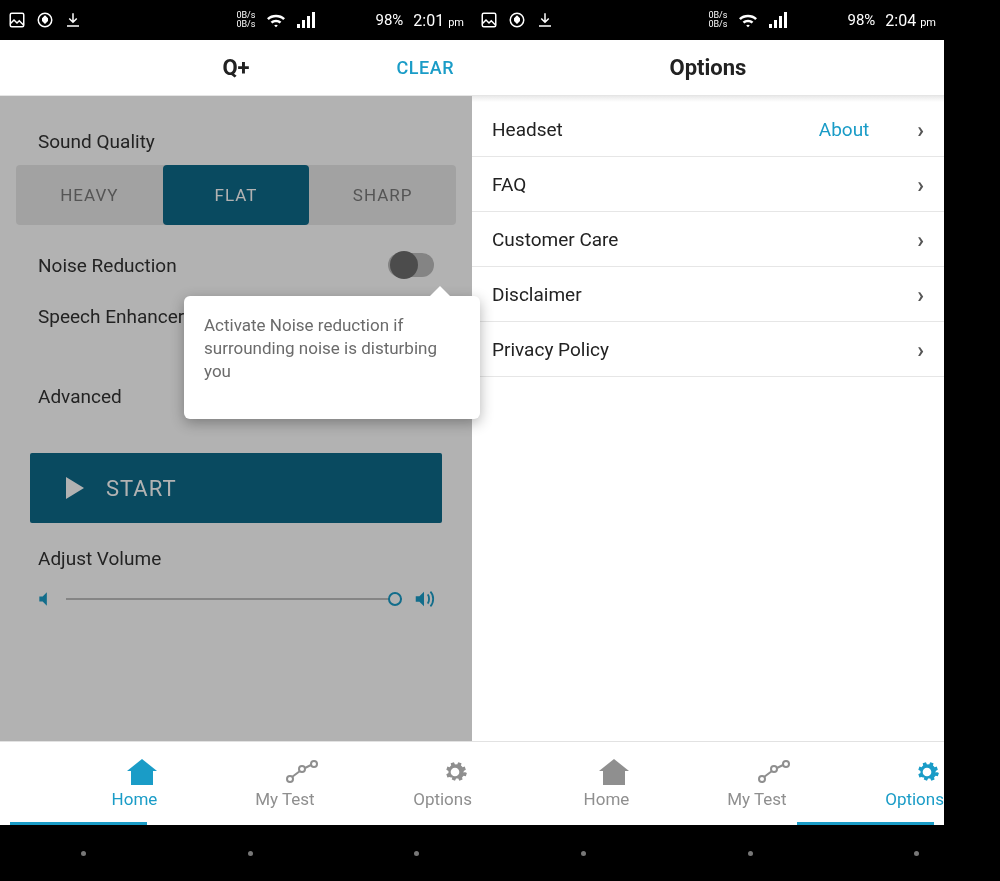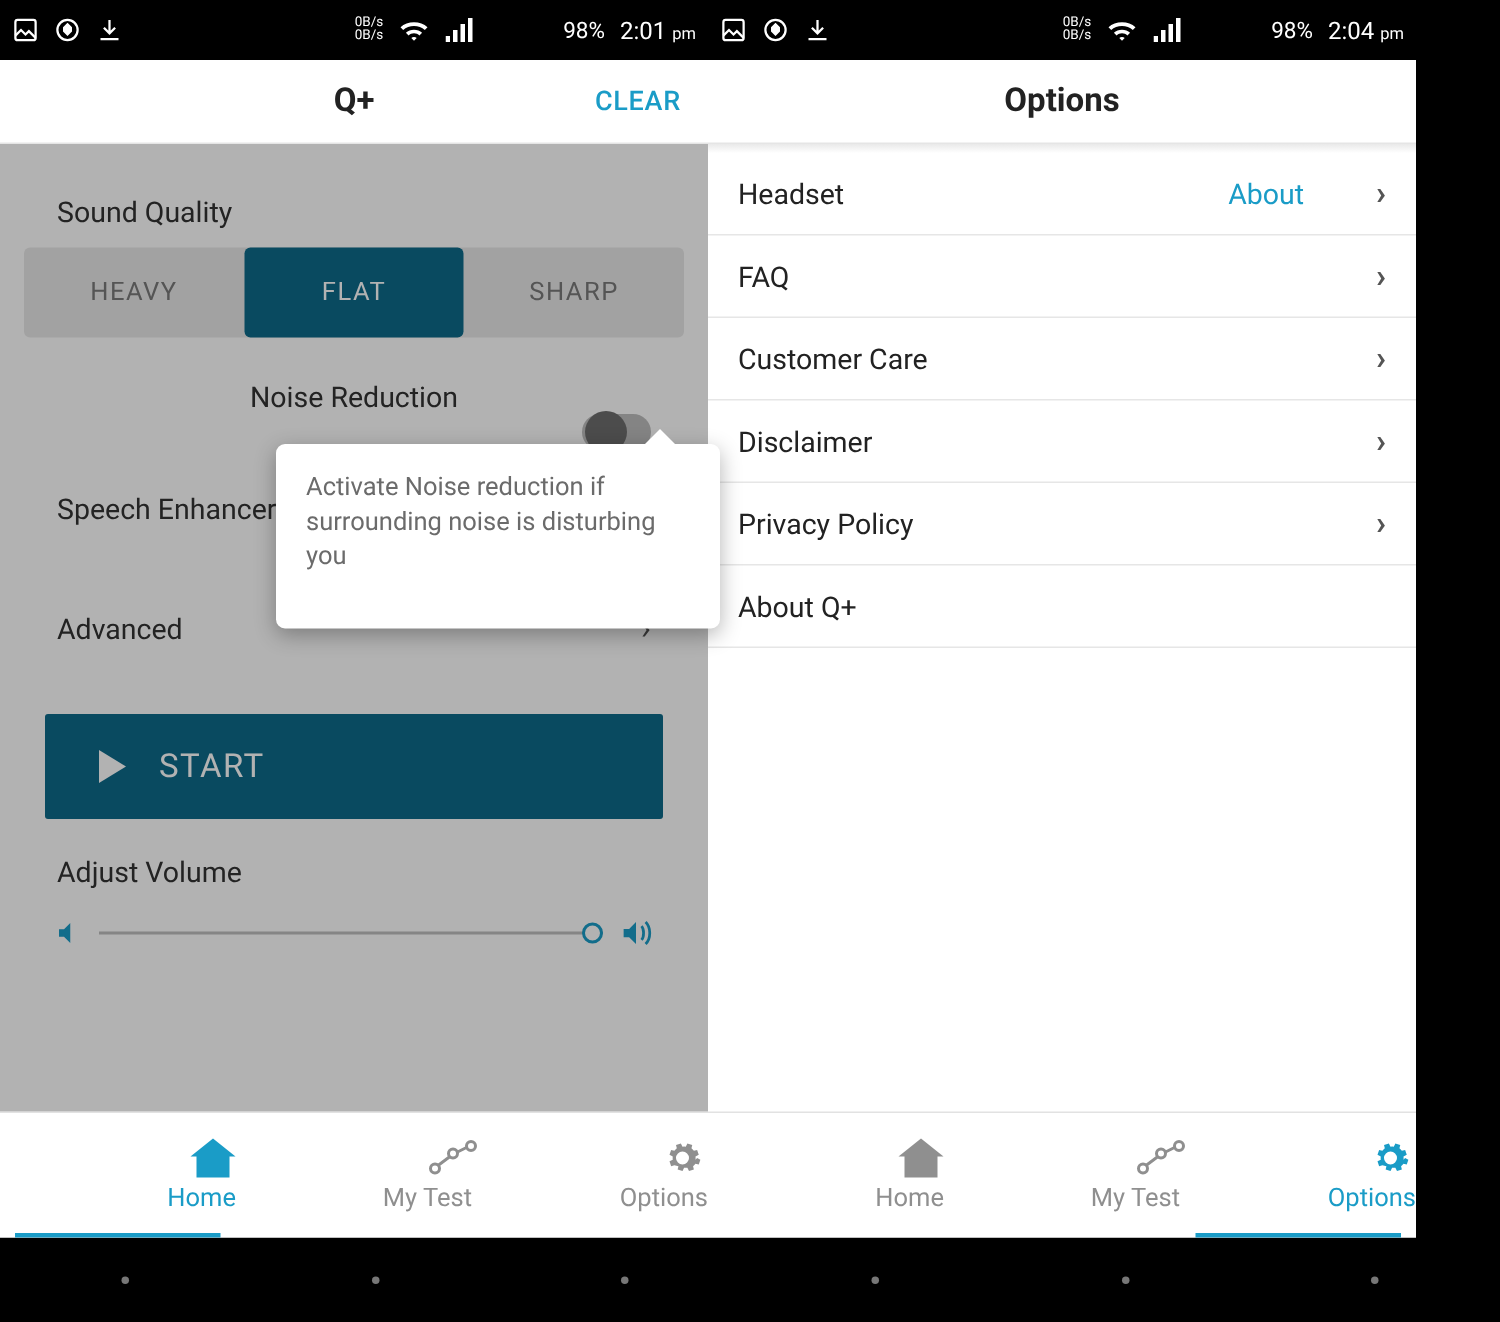--- a/index.html
+++ b/index.html
@@ -128,21 +128,21 @@
     <div class="body-left">
       <div class="dim-wrap">
         <div class="dim-content">
           <div class="section-label">Sound Quality</div>
           <div class="seg-wrap">
             <div class="seg">HEAVY</div>
             <div class="seg active">FLAT</div>
             <div class="seg">SHARP</div>
           </div>
 
-          <div class="row-item" style="margin-top:14px;flex-direction:column;">
+          <div class="row-item" style="margin-top:14px;">
             <span>Noise Reduction</span>
             <span class="toggle"></span>
           </div>
           <div class="row-item">
             <span>Speech Enhancer</span>
           </div>
           <div style="height:28px"></div>
           <div class="row-item">
             <span>Advanced</span>
             <span class="chev">›</span>
@@ -271,23 +271,20 @@
         <span class="arrow" style="margin-left:auto">›</span>
       </div>
       <div class="opt-row">
         <span>Disclaimer</span>
         <span class="arrow" style="margin-left:auto">›</span>
       </div>
       <div class="opt-row">
         <span>Privacy Policy</span>
         <span class="arrow" style="margin-left:auto">›</span>
       </div>
-      <div class="opt-row">
-        <span>About Q+</span>
-      </div>
     </div>
 
     <div class="tabs">
       <div class="tab">
         <div class="tab-icon home-shape" style="color:#8f8f8f;">
             <div class="roof"></div>
             <div class="base"></div>
           </div>
         <span>Home</span>
       </div>

